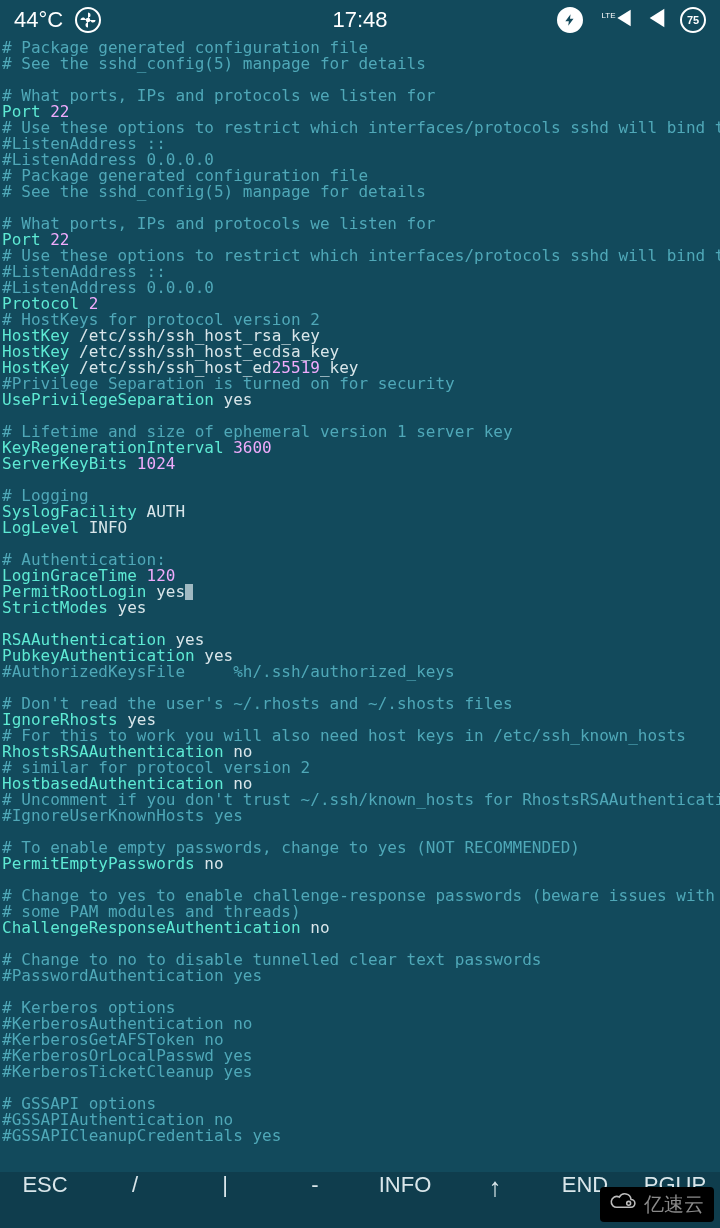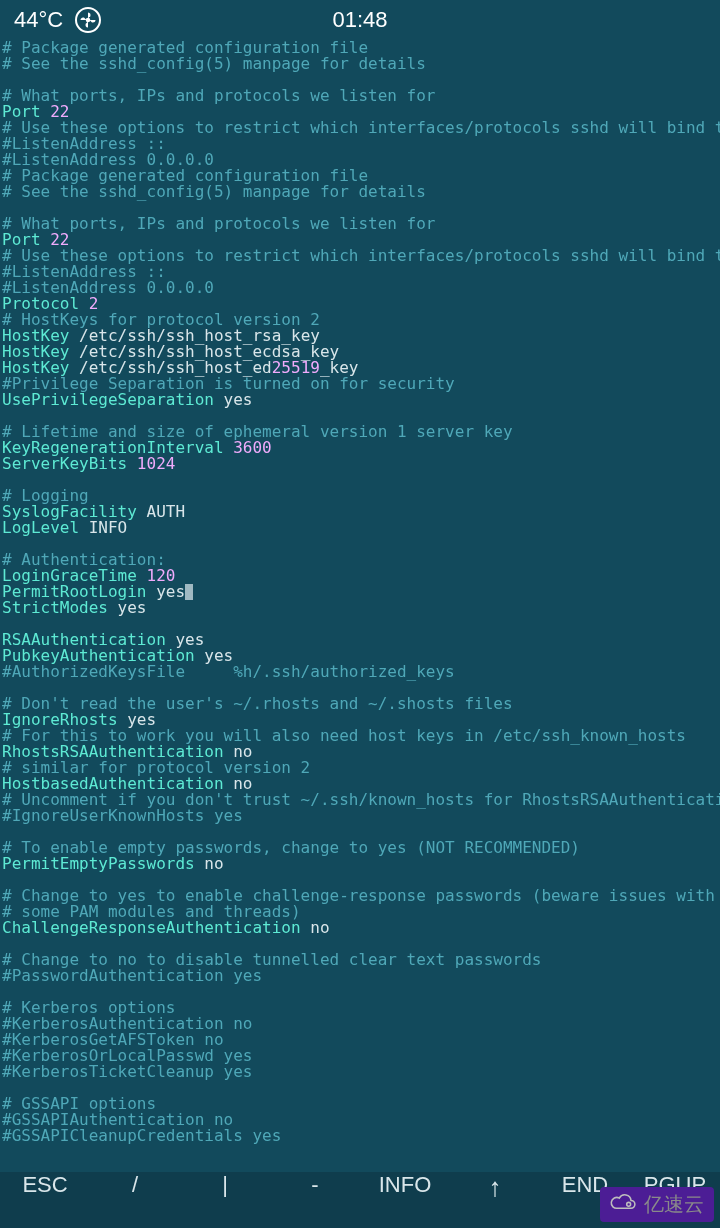--- a/index.html
+++ b/index.html
@@ -19,42 +19,63 @@
   .cm { color:#4fa8b8; }   
   .kw { color:#5eead4; }   
   .nu { color:#f0abfc; }   
   .pl { color:#d9e6ea; }   
   .cursor { display:inline-block; width:8px; height:16px; background:#9fb9c2; vertical-align:bottom; }
   
   .kbar { position:absolute; left:0; right:0; bottom:0; height:56px; background:#0f3d4d; display:flex; align-items:flex-start; color:#d9e6ea; font-family:sans-serif; font-size:22px; }
   .kbtn { flex:1; text-align:center; }
   .arrow-up { font-size:26px; }
   
-  .wm { position:absolute; right:6px; bottom:6px; background:#4c1d95; color:#8a8a8a; font-family:Liberation Serif, serif; font-size:20px; padding:4px 10px; border-radius:4px; display:flex; align-items:center; gap:6px; }
+  .wm { position:absolute; right:6px; bottom:6px; background:#000000; color:#8a8a8a; font-family:Liberation Mono, monospace; font-size:20px; padding:4px 10px; border-radius:4px; display:flex; align-items:center; gap:6px; }
   .wm-icon { font-size:22px; color:#bdbdbd; }
 </style>
 </head>
 <body>
 
 <div class="status-bar">
   <div class="status-left">
     <span class="temp">44°C</span>
     <span class="circle-icon">
       <svg width="18" height="18" viewBox="0 0 24 24">
           <g fill="#fff">
             <circle cx="12" cy="12" r="3"></circle>
             <path d="M12 2c3 0 4 3 3 5l-3 3V2z"></path>
             <path d="M22 12c0 3-3 4-5 3l-3-3h8z"></path>
             <path d="M12 22c-3 0-4-3-3-5l3-3v8z"></path>
             <path d="M2 12c0-3 3-4 5-3l3 3H2z"></path>
           </g>
         </svg>
     </span>
   </div>
-  <div class="status-center">01:48</div>
+  <div class="status-center">17:48</div>
+  <div class="status-right">
+    <span class="circle-icon bolt">
+      <svg width="14" height="14" viewBox="0 0 24 24">
+          <path fill="#124a5c" d="M13 2L4 14h6l-1 8 9-12h-6z"></path>
+        </svg>
+    </span>
+    <span class="tri">
+      <span class="lte">LTE</span>
+      <svg width="20" height="20" viewBox="0 0 24 24">
+          <path fill="#fff" d="M4 12l16-10v20z"></path>
+        </svg>
+    </span>
+    <span class="tri">
+      <svg width="22" height="22" viewBox="0 0 24 24">
+          <path fill="#fff" d="M4 12l16-10v20z"></path>
+        </svg>
+    </span>
+    <span class="circle-icon">
+        <span>75</span>
+      </span>
+  </div>
 </div>
 
 <div class="editor" id="editor"><div class="line"><span class="cm"># Package generated configuration file</span></div><div class="line"><span class="cm"># See the sshd_config(5) manpage for details</span></div><div class="line"><span></span></div><div class="line"><span class="cm"># What ports, IPs and protocols we listen for</span></div><div class="line"><span class="kw">Port </span><span class="nu">22</span></div><div class="line"><span class="cm"># Use these options to restrict which interfaces/protocols sshd will bind to</span></div><div class="line"><span class="cm">#ListenAddress ::</span></div><div class="line"><span class="cm">#ListenAddress 0.0.0.0</span></div><div class="line"><span class="cm"># Package generated configuration file</span></div><div class="line"><span class="cm"># See the sshd_config(5) manpage for details</span></div><div class="line"><span></span></div><div class="line"><span class="cm"># What ports, IPs and protocols we listen for</span></div><div class="line"><span class="kw">Port </span><span class="nu">22</span></div><div class="line"><span class="cm"># Use these options to restrict which interfaces/protocols sshd will bind to</span></div><div class="line"><span class="cm">#ListenAddress ::</span></div><div class="line"><span class="cm">#ListenAddress 0.0.0.0</span></div><div class="line"><span class="kw">Protocol </span><span class="nu">2</span></div><div class="line"><span class="cm"># HostKeys for protocol version 2</span></div><div class="line"><span class="kw">HostKey</span><span class="pl"> /etc/ssh/ssh_host_rsa_key</span></div><div class="line"><span class="kw">HostKey</span><span class="pl"> /etc/ssh/ssh_host_ecdsa_key</span></div><div class="line"><span class="kw">HostKey</span><span class="pl"> /etc/ssh/ssh_host_ed</span><span class="nu">25519</span><span class="pl">_key</span></div><div class="line"><span class="cm">#Privilege Separation is turned on for security</span></div><div class="line"><span class="kw">UsePrivilegeSeparation</span><span class="pl"> yes</span></div><div class="line"><span></span></div><div class="line"><span class="cm"># Lifetime and size of ephemeral version 1 server key</span></div><div class="line"><span class="kw">KeyRegenerationInterval </span><span class="nu">3600</span></div><div class="line"><span class="kw">ServerKeyBits </span><span class="nu">1024</span></div><div class="line"><span></span></div><div class="line"><span class="cm"># Logging</span></div><div class="line"><span class="kw">SyslogFacility</span><span class="pl"> AUTH</span></div><div class="line"><span class="kw">LogLevel</span><span class="pl"> INFO</span></div><div class="line"><span></span></div><div class="line"><span class="cm"># Authentication:</span></div><div class="line"><span class="kw">LoginGraceTime </span><span class="nu">120</span></div><div class="line"><span class="kw">PermitRootLogin</span><span class="pl"> yes</span><span class="cursor"></span></div><div class="line"><span class="kw">StrictModes</span><span class="pl"> yes</span></div><div class="line"><span></span></div><div class="line"><span class="kw">RSAAuthentication</span><span class="pl"> yes</span></div><div class="line"><span class="kw">PubkeyAuthentication</span><span class="pl"> yes</span></div><div class="line"><span class="cm">#AuthorizedKeysFile     %h/.ssh/authorized_keys</span></div><div class="line"><span></span></div><div class="line"><span class="cm"># Don't read the user's ~/.rhosts and ~/.shosts files</span></div><div class="line"><span class="kw">IgnoreRhosts</span><span class="pl"> yes</span></div><div class="line"><span class="cm"># For this to work you will also need host keys in /etc/ssh_known_hosts</span></div><div class="line"><span class="kw">RhostsRSAAuthentication</span><span class="pl"> no</span></div><div class="line"><span class="cm"># similar for protocol version 2</span></div><div class="line"><span class="kw">HostbasedAuthentication</span><span class="pl"> no</span></div><div class="line"><span class="cm"># Uncomment if you don't trust ~/.ssh/known_hosts for RhostsRSAAuthentication</span></div><div class="line"><span class="cm">#IgnoreUserKnownHosts yes</span></div><div class="line"><span></span></div><div class="line"><span class="cm"># To enable empty passwords, change to yes (NOT RECOMMENDED)</span></div><div class="line"><span class="kw">PermitEmptyPasswords</span><span class="pl"> no</span></div><div class="line"><span></span></div><div class="line"><span class="cm"># Change to yes to enable challenge-response passwords (beware issues with</span></div><div class="line"><span class="cm"># some PAM modules and threads)</span></div><div class="line"><span class="kw">ChallengeResponseAuthentication</span><span class="pl"> no</span></div><div class="line"><span></span></div><div class="line"><span class="cm"># Change to no to disable tunnelled clear text passwords</span></div><div class="line"><span class="cm">#PasswordAuthentication yes</span></div><div class="line"><span></span></div><div class="line"><span class="cm"># Kerberos options</span></div><div class="line"><span class="cm">#KerberosAuthentication no</span></div><div class="line"><span class="cm">#KerberosGetAFSToken no</span></div><div class="line"><span class="cm">#KerberosOrLocalPasswd yes</span></div><div class="line"><span class="cm">#KerberosTicketCleanup yes</span></div><div class="line"><span></span></div><div class="line"><span class="cm"># GSSAPI options</span></div><div class="line"><span class="cm">#GSSAPIAuthentication no</span></div><div class="line"><span class="cm">#GSSAPICleanupCredentials yes</span></div></div>
 
 <div class="kbar">
   <div class="kbtn">ESC</div>
   <div class="kbtn">/</div>
   <div class="kbtn">|</div>
   <div class="kbtn">-</div>
   <div class="kbtn">INFO</div>

